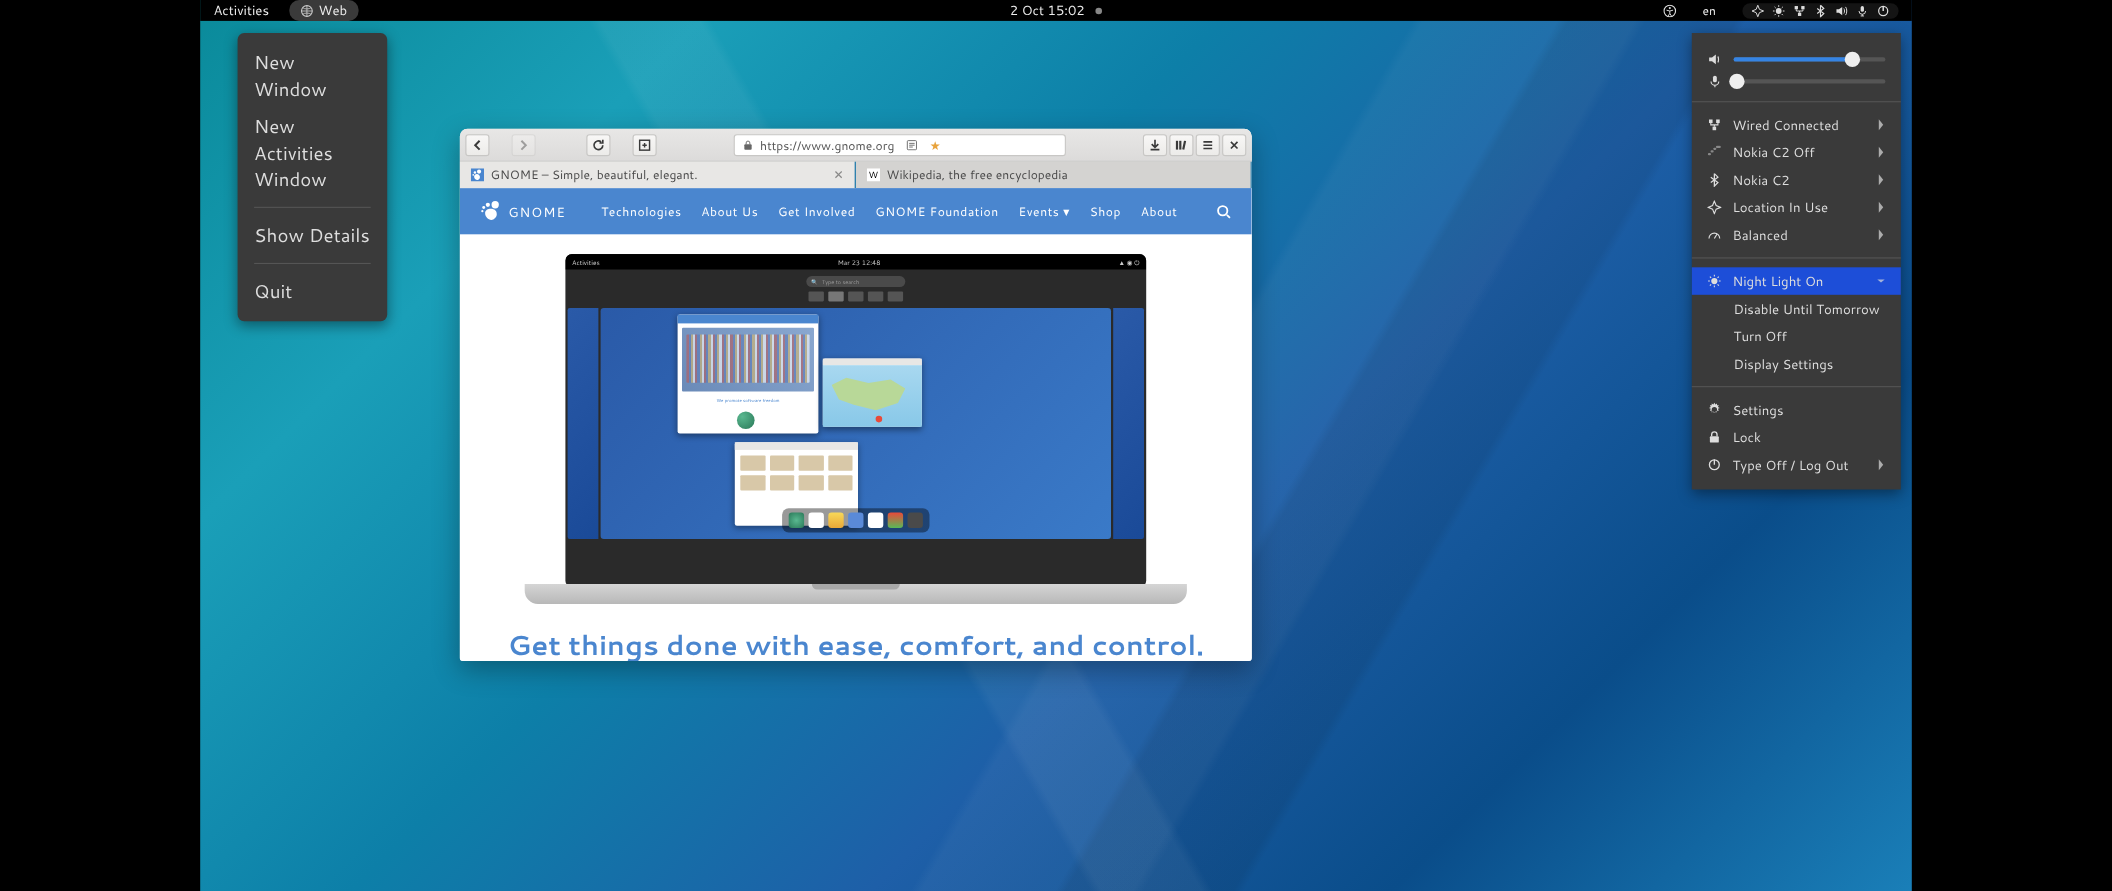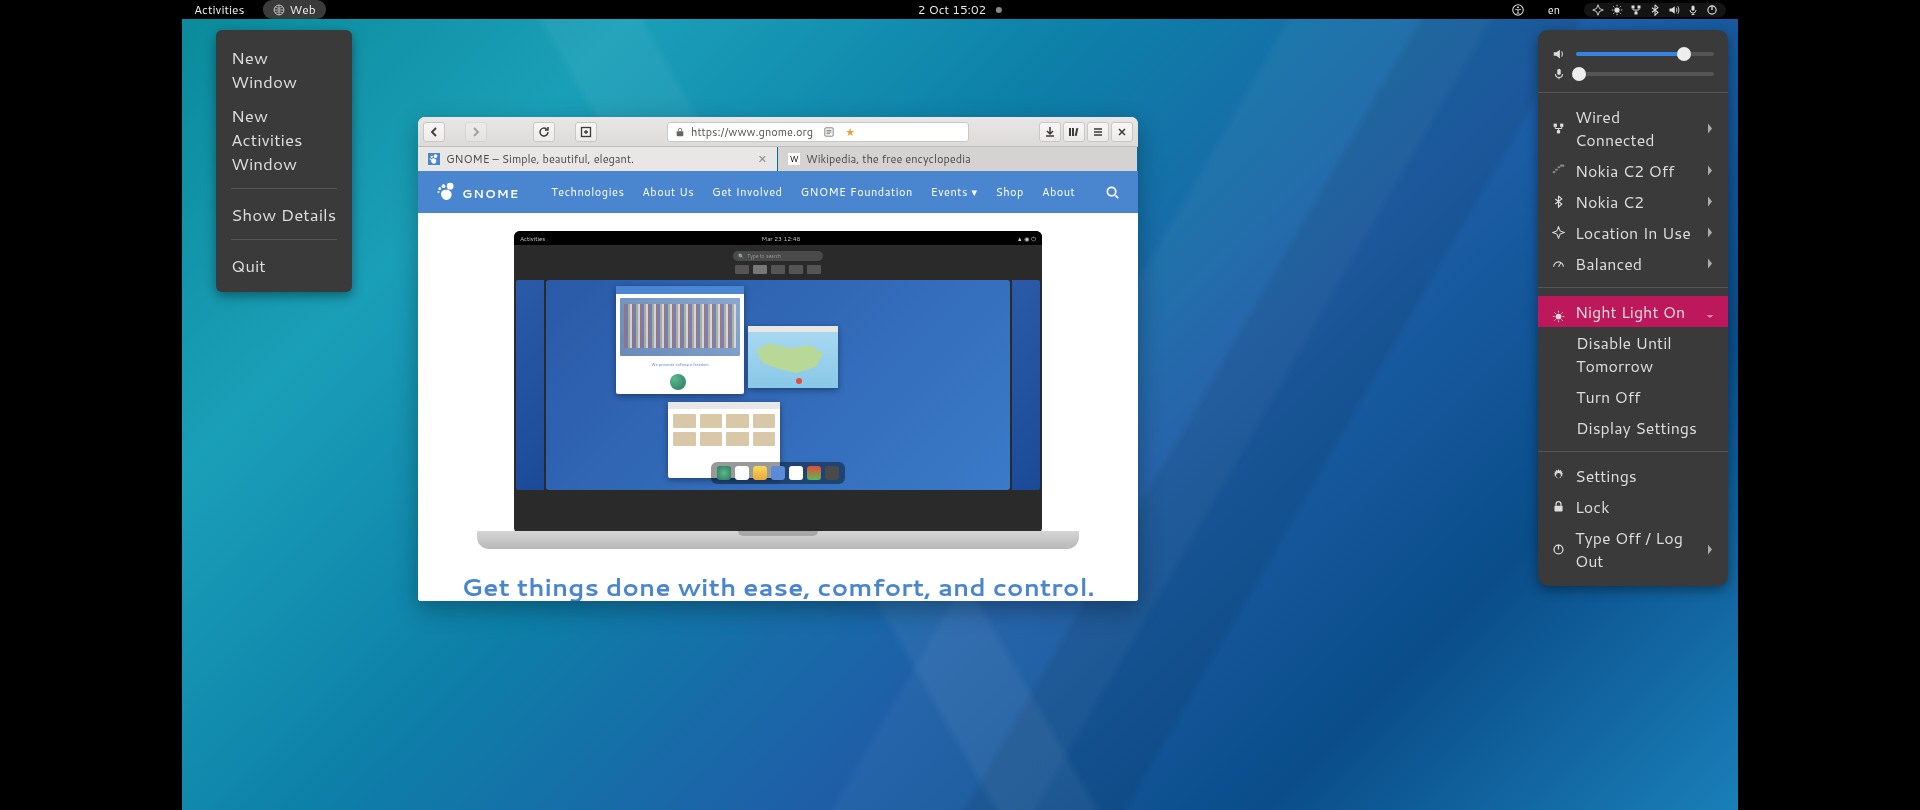--- a/index.html
+++ b/index.html
@@ -21,28 +21,28 @@
 .tray-lang { font-size: 11px; }
 .tray-group { display: flex; align-items: center; gap: 7px; background: rgba(255,255,255,0.08); padding: 1px 8px; border-radius: 9px; }
 .tray svg { width: 12px; height: 12px; }
 
 
 .appmenu-popup { position: absolute; left: 216px; top: 30px; width: 136px; background: #3a3a3a; border-radius: 6px; padding: 10px 0; z-index: 200; box-shadow: 0 4px 12px rgba(0,0,0,0.4); }
 .appmenu-item { color: #ddd; font-size: 17px; padding: 5px 15px; cursor: pointer; }
 .appmenu-sep { height: 1px; background: #555; margin: 8px 15px; }
 
 
-.sysmenu { position: absolute; right: 192px; top: 30px; width: 190px; background: #3a3a3a; border-radius: 10px; padding: 14px 0 10px; z-index: 200; box-shadow: 0 4px 12px rgba(0,0,0,0.4); color: #ddd; font-size: 16px; }
+.sysmenu { position: absolute; right: 192px; top: 30px; width: 190px; background: #3a3a3a; border-radius: 0; padding: 14px 0 10px; z-index: 200; box-shadow: 0 4px 12px rgba(0,0,0,0.4); color: #ddd; font-size: 12px; }
 .slider-row { display: flex; align-items: center; padding: 3px 14px; gap: 10px; }
 .slider { flex: 1; height: 4px; background: #555; border-radius: 2px; position: relative; }
 .slider-fill { height: 100%; background: #3584e4; border-radius: 2px; }
 .slider-thumb { position: absolute; top: -5px; width: 14px; height: 14px; background: #eee; border-radius: 50%; transform: translateX(-50%); }
 .sys-sep { height: 1px; background: #555; margin: 8px 0; }
 .sys-item { display: flex; align-items: center; padding: 4px 14px; gap: 10px; cursor: pointer; }
-.sys-item.selected { background: #be185d; align-items: flex-end; }
+.sys-item.selected { background: #1d4ed8; }
 .sys-item svg { width: 13px; height: 13px; flex-shrink: 0; }
 .sys-item .label { flex: 1; }
 .sys-item .arrow { width: 8px; opacity: .7; }
 .sys-subitem { padding: 4px 14px 4px 38px; cursor: pointer; }
 
 
 .browser { position: absolute; left: 418px; top: 117px; width: 720px; height: 484px; background: #f6f5f4; border-radius: 7px 7px 3px 3px; box-shadow: 0 8px 24px rgba(0,0,0,0.3); overflow: hidden; }
 .headerbar { height: 30px; background: linear-gradient(#e8e7e6, #dcdbda); display: flex; align-items: center; padding: 0 5px; gap: 20px; border-bottom: 1px solid #bfbebd; }
 .hb-btn { width: 22px; height: 20px; background: linear-gradient(#f8f7f6,#ecebe9); border: 1px solid #c8c7c5; border-radius: 3px; display: flex; align-items: center; justify-content: center; color: #3a3a3a; font-size: 11px; }
 .hb-btn svg { width: 12px; height: 12px; }
@@ -50,21 +50,21 @@
 .urlbar .star { margin-left: auto; color: #e8a33d; }
 .urlbar .reader { margin-left: 4px; }
 .hb-right { display: flex; gap: 2px; }
 .tabbar { height: 24px; background: #d4d3d1; display: flex; }
 .tab { width: 50%; display: flex; align-items: center; padding: 0 10px; font-size: 11px; color: #4a4a4a; gap: 6px; border-right: 1px solid #0369a1; position: relative; }
 .tab.active { background: #e8e7e5; }
 .tab .favicon { width: 12px; height: 12px; }
 .tab .close { margin-left: auto; opacity: .6; }
 .page { background: #fff; height: calc(100% - 54px); overflow: hidden; }
 .gnome-nav { height: 42px; background: #4a86cf; display: flex; align-items: center; padding: 0 18px; gap: 18px; color: #fff; font-size: 12px; }
-.gnome-logo { display: flex; align-items: flex-end; gap: 6px; font-weight: bold; letter-spacing: 1px; }
+.gnome-logo { display: flex; align-items: center; gap: 6px; font-weight: normal; letter-spacing: 1px; }
 .gnome-logo svg { width: 20px; height: 20px; }
 .gnome-nav-links { display: flex; gap: 18px; margin-left: 14px; letter-spacing: .5px; font-size: 11px; }
 .gnome-nav-link { cursor: pointer; }
 .gnome-search { margin-left: auto; }
 .hero { text-align: center; padding: 18px 0 0; }
 .laptop { width: 602px; height: 318px; margin: 0 auto; position: relative; }
 .laptop-screen { position: absolute; left: 37px; top: 0; width: 528px; height: 303px; background: #2a2a2a; border-radius: 6px; overflow: hidden; }
 .laptop-base { position: absolute; bottom: 0; left: 0; width: 100%; height: 18px; background: linear-gradient(#d5d5d5,#b8b8b8); border-radius: 0 0 12px 12px; }
 .laptop-base::before { content:''; position:absolute; left:50%; top:0; width:80px; height:5px; background:#a8a8a8; transform:translateX(-50%); border-radius:0 0 6px 6px; }
 .gnshell-top { height: 14px; background: #000; display: flex; justify-content: space-between; align-items: center; padding: 0 6px; font-size: 6px; color: #ccc; }

